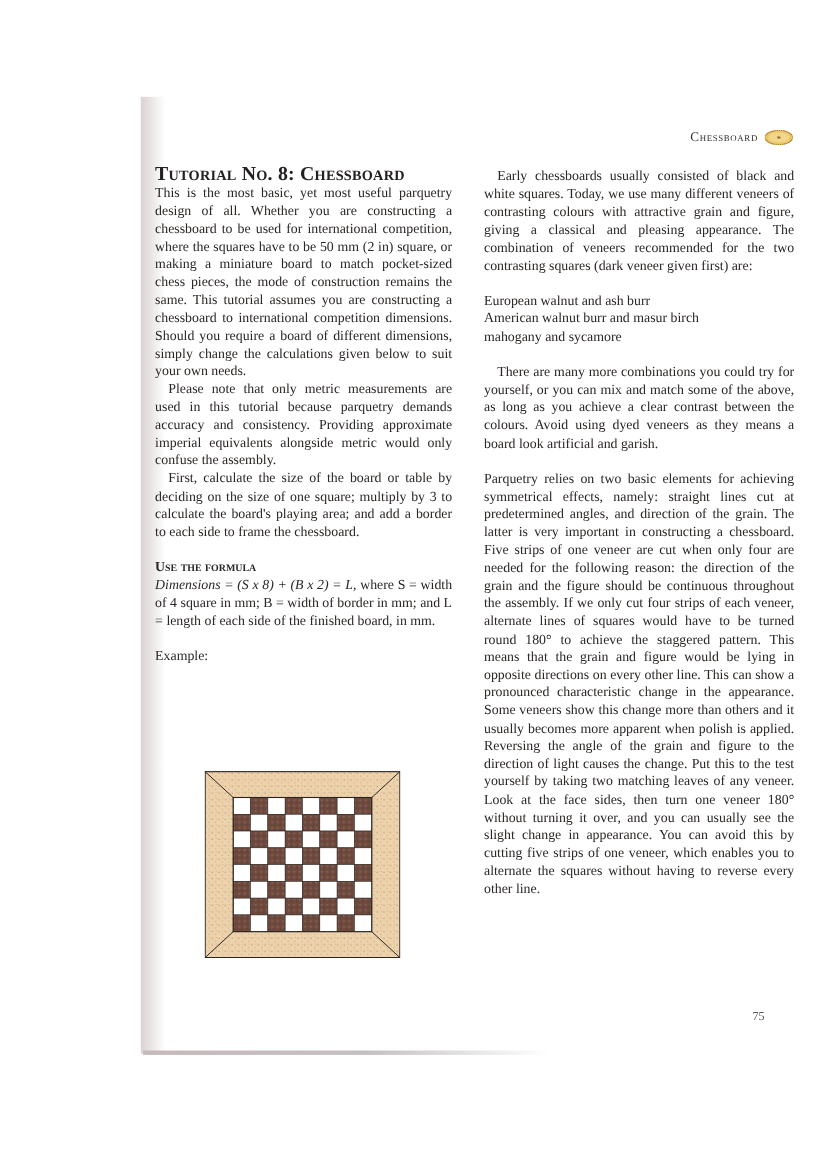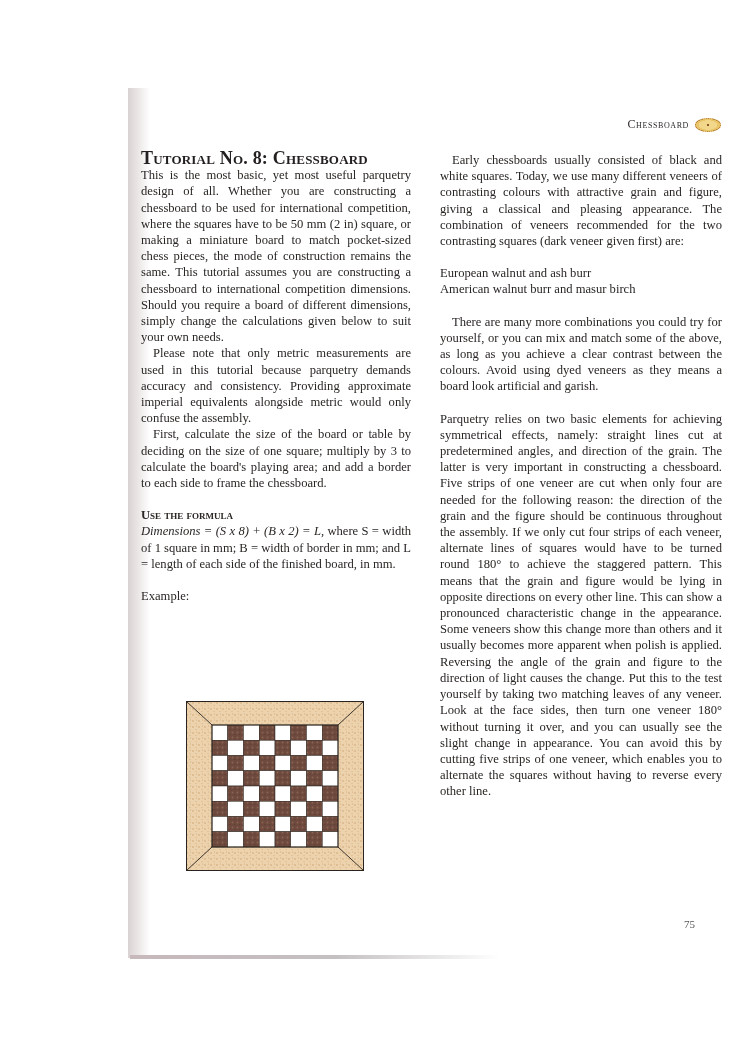--- a/index.html
+++ b/index.html
@@ -75,21 +75,21 @@
   <span class="rosette"></span>
 </div>
 
 <div class="col col-left">
   <h2 class="h-tutorial">Tutorial No. 8: Chessboard</h2>
   <p>This is the most basic, yet most useful parquetry design of all. Whether you are constructing a chessboard to be used for international competition, where the squares have to be 50 mm (2 in) square, or making a miniature board to match pocket-sized chess pieces, the mode of construction remains the same. This tutorial assumes you are constructing a chessboard to international competition dimensions. Should you require a board of different dimensions, simply change the calculations given below to suit your own needs.</p>
   <p class="indent">Please note that only metric measurements are used in this tutorial because parquetry demands accuracy and consistency. Providing approximate imperial equivalents alongside metric would only confuse the assembly.</p>
   <p class="indent">First, calculate the size of the board or table by deciding on the size of one square; multiply by 3 to calculate the board's playing area; and add a border to each side to frame the chessboard.</p>
   <div class="gap"></div>
   <h3 class="h-sub">Use the formula</h3>
-  <p><span class="italic">Dimensions = (S x 8) + (B x 2) = L</span><span>, where S = width of 1 square in mm; B = width of border in mm; and L = length of each side of the finished board, in mm.</span></p>
+  <p><span class="italic">Dimensions = (S x 8) + (B x 2) = L</span><span>, where S = width of 4 square in mm; B = width of border in mm; and L = length of each side of the finished board, in mm.</span></p>
   <div class="gap"></div>
   <div class="example">
     <div class="lbl">Example:</div>
   </div>
 </div>
 
 <div class="board-wrap">
   <svg id="board-svg" width="178" height="170" viewBox="0 0 178 170">
     <defs>
       <pattern id="burl" width="6" height="6" patternUnits="userSpaceOnUse">
@@ -178,20 +178,21 @@
       </g>
   </svg>
 </div>
 
 <div class="col col-right">
   <p class="indent">Early chessboards usually consisted of black and white squares. Today, we use many different veneers of contrasting colours with attractive grain and figure, giving a classical and pleasing appearance. The combination of veneers recommended for the two contrasting squares (dark veneer given first) are:</p>
   <div class="gap"></div>
   <ul class="veneer-list" style="padding-left: 0px; margin-left: 0px;">
     <li style="padding-left: 0px;">European walnut and ash burr</li>
     <li style="padding-left: 0px;">American walnut burr and masur birch</li>
+    <li style="padding-left: 0px;">mahogany and sycamore</li>
   </ul>
   <div class="gap"></div>
   <p class="indent">There are many more combinations you could try for yourself, or you can mix and match some of the above, as long as you achieve a clear contrast between the colours. Avoid using dyed veneers as they means a board look artificial and garish.</p>
   <div class="gap"></div>
   <p>Parquetry relies on two basic elements for achieving symmetrical effects, namely: straight lines cut at predetermined angles, and direction of the grain. The latter is very important in constructing a chessboard. Five strips of one veneer are cut when only four are needed for the following reason: the direction of the grain and the figure should be continuous throughout the assembly. If we only cut four strips of each veneer, alternate lines of squares would have to be turned round 180° to achieve the staggered pattern. This means that the grain and figure would be lying in opposite directions on every other line. This can show a pronounced characteristic change in the appearance. Some veneers show this change more than others and it usually becomes more apparent when polish is applied. Reversing the angle of the grain and figure to the direction of light causes the change. Put this to the test yourself by taking two matching leaves of any veneer. Look at the face sides, then turn one veneer 180° without turning it over, and you can usually see the slight change in appearance. You can avoid this by cutting five strips of one veneer, which enables you to alternate the squares without having to reverse every other line.</p>
 </div>
 
 <div class="page-number">75</div>
 
 </body></html>

